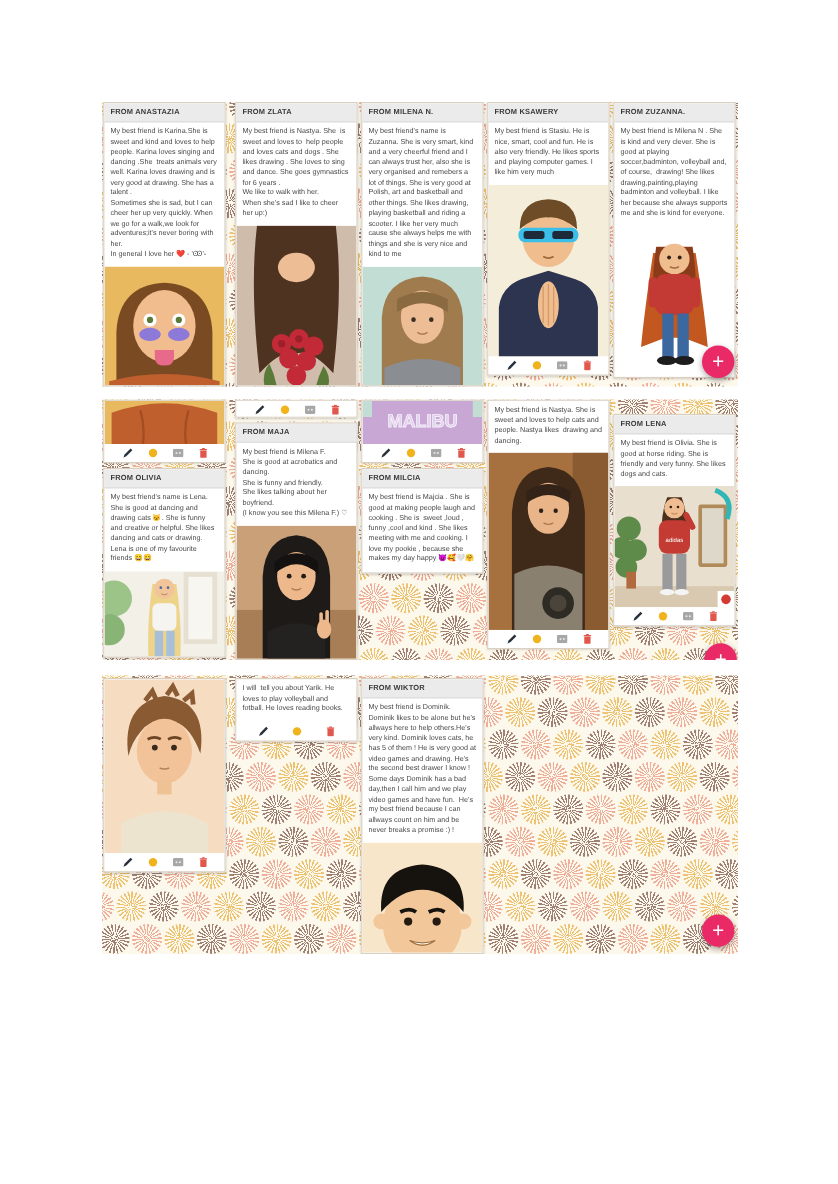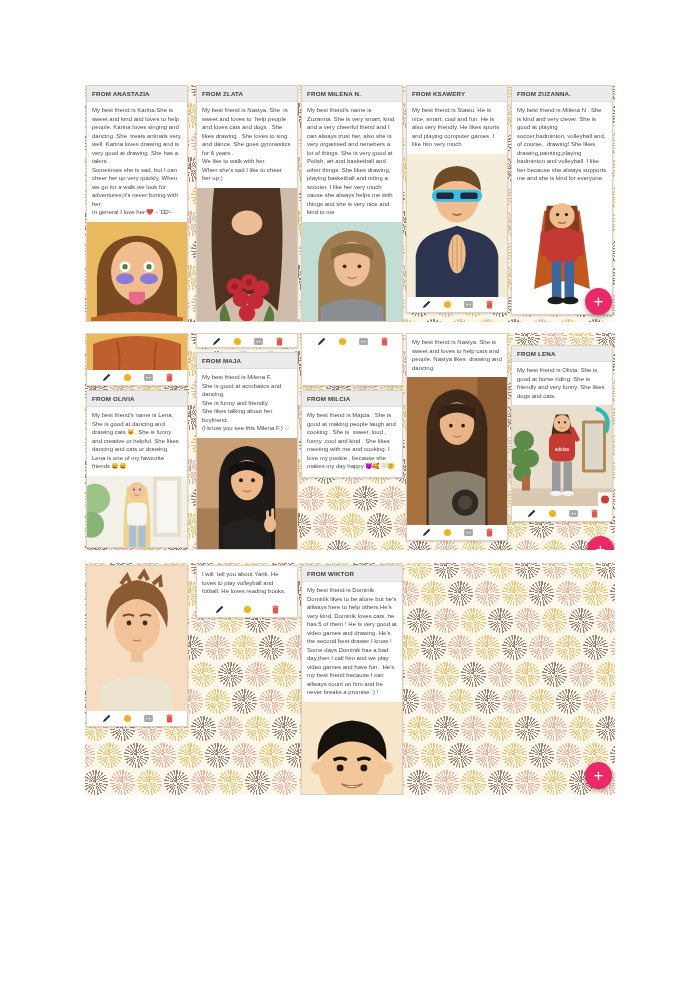--- a/index.html
+++ b/index.html
@@ -680,20 +680,28 @@
           <ellipse cx="73" cy="86" rx="6" ry="8" fill="#edb98c"></ellipse>
           <rect x="69" y="72" width="3" height="12" rx="1.5" fill="#edb98c"></rect>
           <rect x="74" y="70" width="3" height="14" rx="1.5" fill="#edb98c"></rect>
         </svg>
       </div>
     </div>
   </div>
 
   <div class="col" style="left:216px">
     <div class="card" style="height:53px">
+      <div class="photo">
+        <svg viewBox="0 0 100 37" preserveAspectRatio="xMidYMid slice">
+          <rect width="100" height="37" fill="#c9a7d4"></rect>
+          <rect x="0" width="8" height="14" fill="#c2ded4"></rect>
+          <rect x="92" width="8" height="14" fill="#c2ded4"></rect>
+          <text x="50" y="22" font-size="15" font-weight="bold" text-anchor="middle" fill="#dccbe8" stroke="#f7f0fc" stroke-width="0.8" font-family="Liberation Sans, sans-serif">MALIBU</text>
+        </svg>
+      </div>
       <div class="icon-row">
         <span>
             <svg viewBox="0 0 10 10" width="9" height="9">
               <path d="M1 9.2 L2 6.4 7.6 0.8 9.2 2.4 3.6 8 1 9.2Z" fill="#27313c"></path>
             </svg>
           </span>
         <span class="dot"></span>
         <span>
             <svg viewBox="0 0 10 8" width="9" height="7">
               <rect width="10" height="8" rx="1.4" fill="#a7a7a7"></rect>

